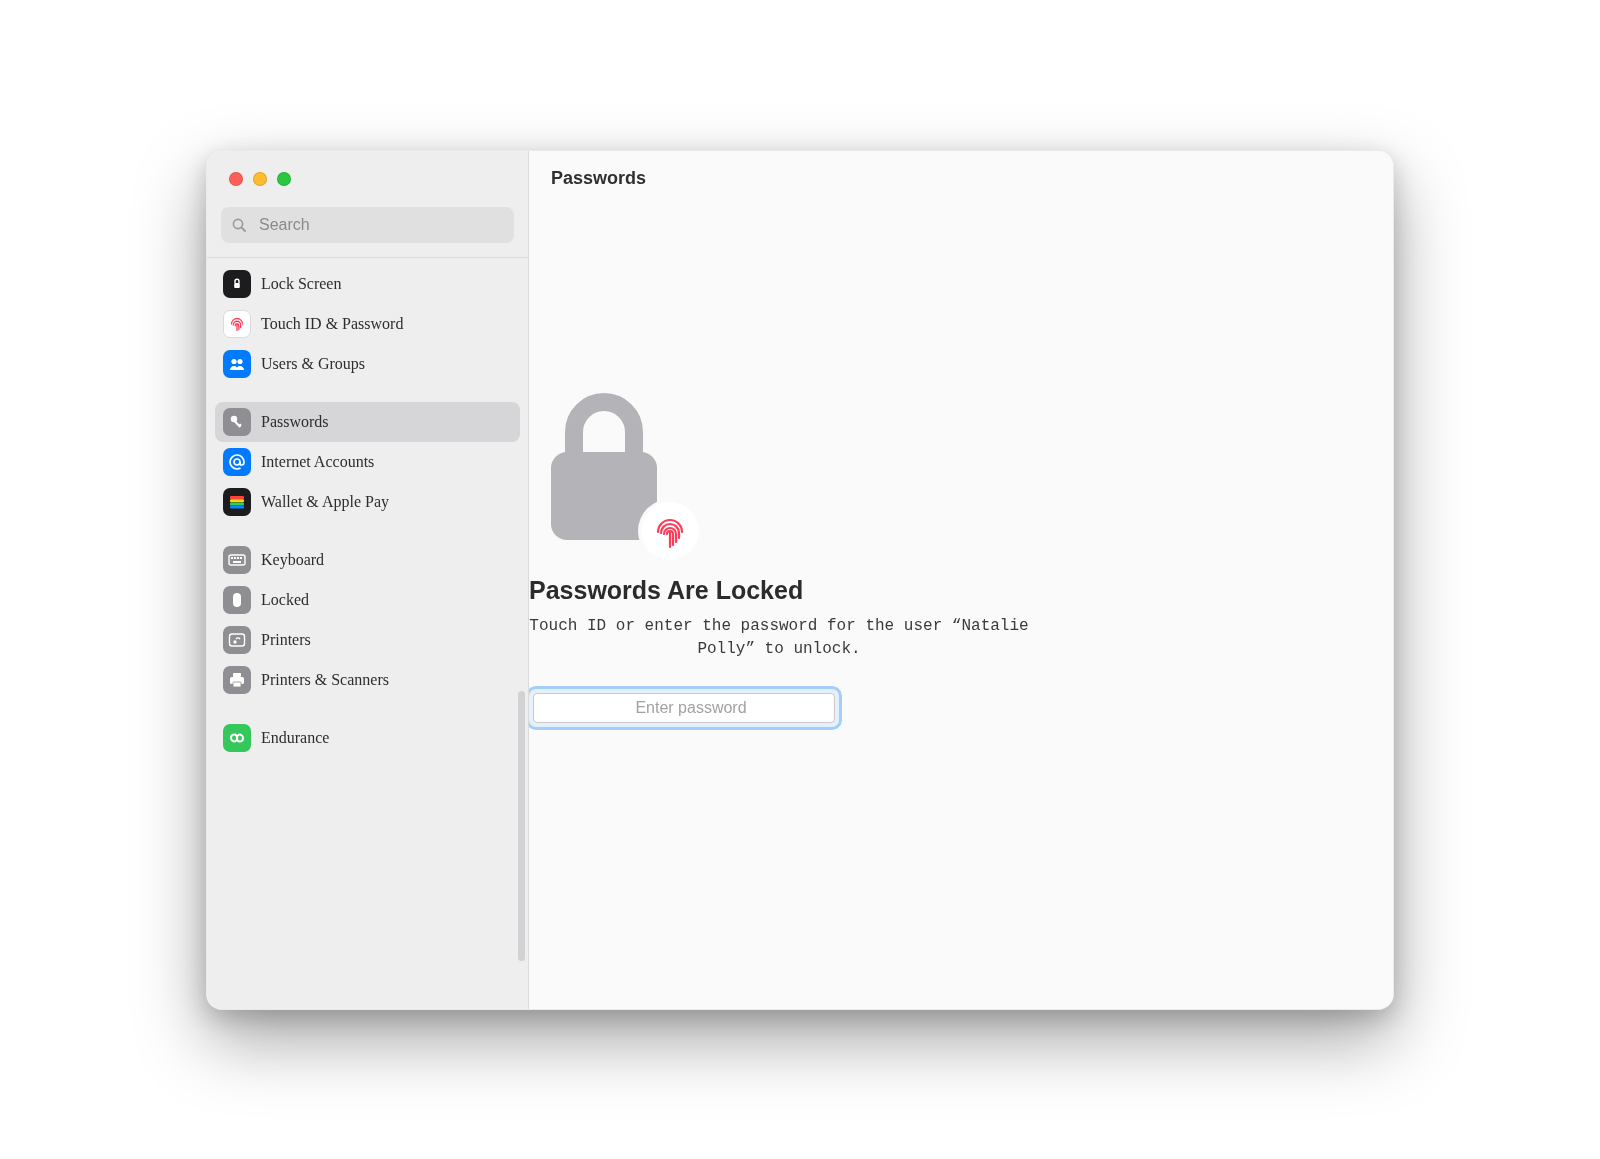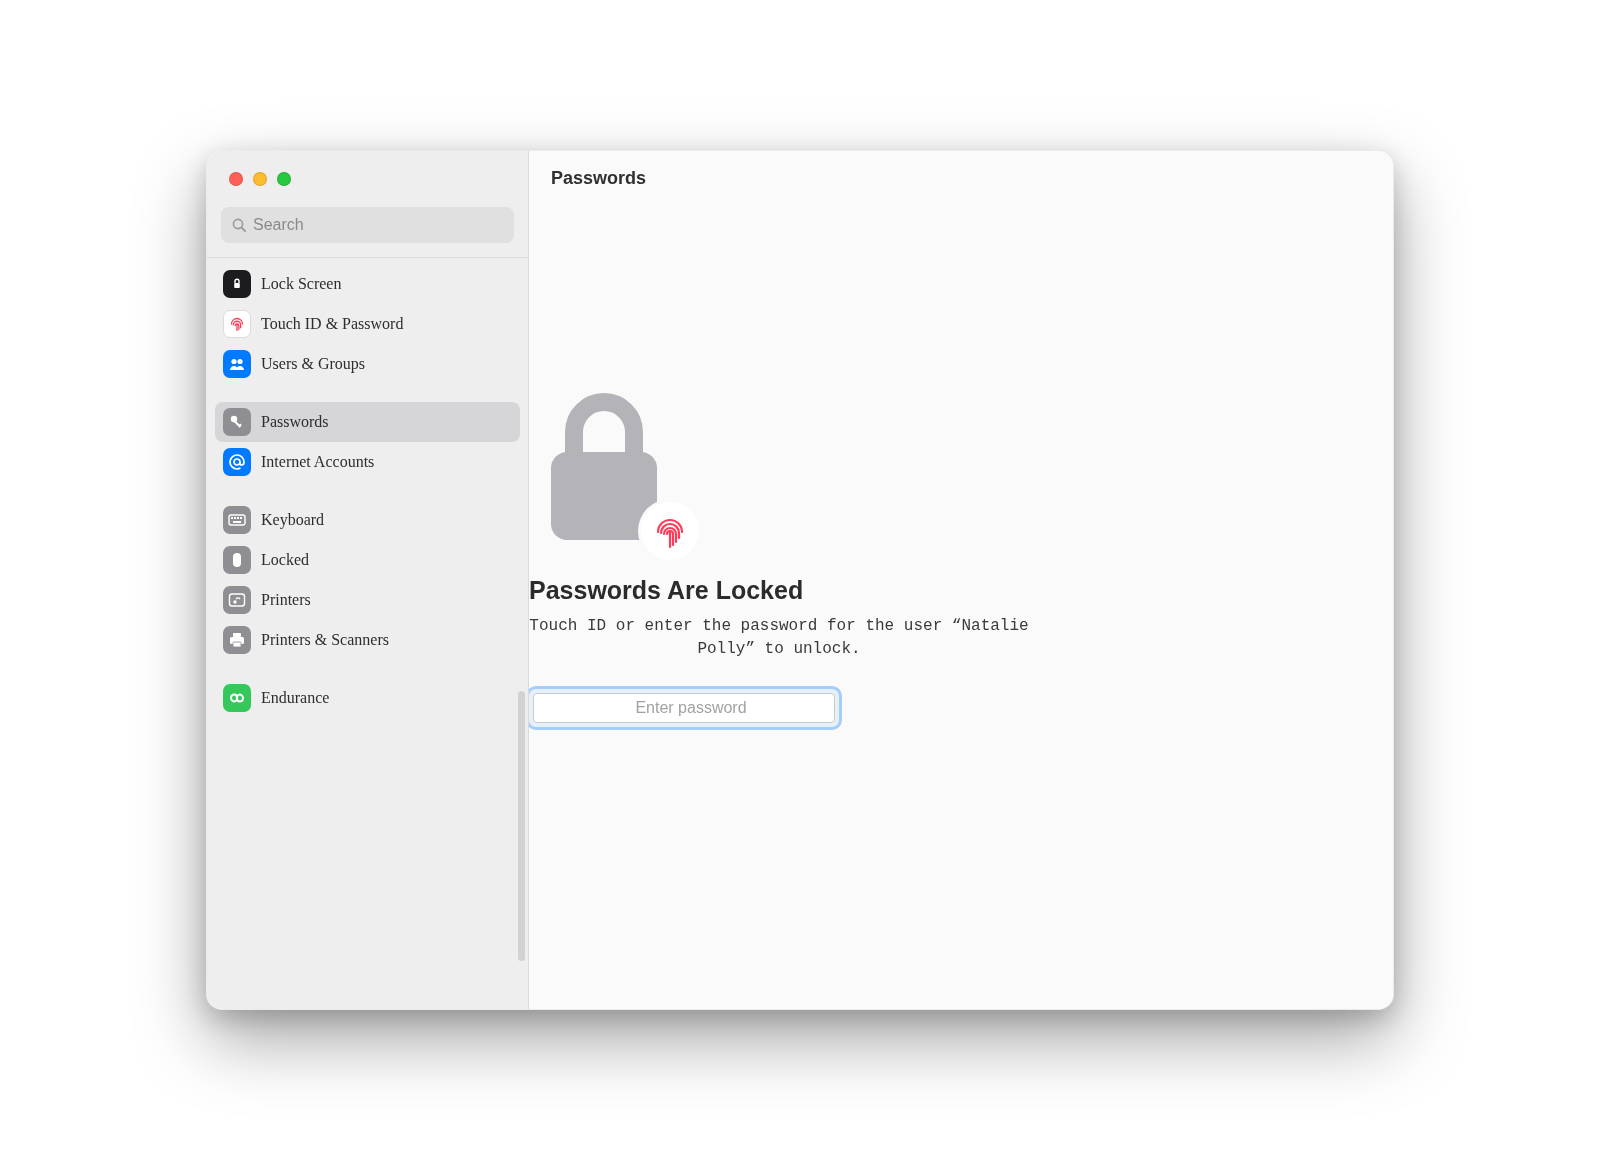--- a/index.html
+++ b/index.html
@@ -43,21 +43,21 @@
   .dot.green { background: #28c840; }
 
   .search-row { padding: 0 14px 14px 14px; }
   .search {
     display: flex;
     align-items: center;
     background: #e1e0e1;
     border-radius: 8px;
     height: 36px;
     padding: 0 10px;
-    gap: 6px;
+    gap: 12px;
   }
   .search svg { opacity: 0.55; flex: 0 0 auto; }
   .search input {
     border: none; outline: none; background: transparent;
     font-size: 16px; color: #3a3a3a; width: 100%;
   }
   .search input::placeholder { color: #8a8a8c; }
 
   .sidebar-items {
     flex: 1 1 auto;
@@ -242,20 +242,31 @@
         <span class="icon bg-blue">
           <svg width="20" height="20" viewBox="0 0 20 20" fill="none" stroke="#fff" stroke-width="1.7">
             <circle cx="10" cy="10" r="3"></circle>
             <path d="M13 10v1.2c0 1 .7 1.8 1.7 1.8 1.3 0 2.3-1.3 2.3-3 0-3.9-3.1-7-7-7s-7 3.1-7 7 3.1 7 7 7c1.3 0 2.5-.3 3.5-.9"></path>
           </svg>
         </span>
         <span class="label">Internet Accounts</span>
       </div>
 
 
+      <div class="item">
+        <span class="icon bg-black">
+          <svg width="22" height="22" viewBox="0 0 22 22">
+            <rect x="4" y="5" width="14" height="3" rx="1" fill="#ff453a"></rect>
+            <rect x="4" y="8.2" width="14" height="3" rx="1" fill="#ffd60a"></rect>
+            <rect x="4" y="11.4" width="14" height="3" rx="1" fill="#30d158"></rect>
+            <rect x="4" y="14.6" width="14" height="3" rx="1" fill="#0a84ff"></rect>
+          </svg>
+        </span>
+        <span class="label">Wallet &amp; Apple Pay</span>
+      </div>
 
       <div class="group-gap"></div>
 
       <div class="item">
         <span class="icon bg-gray">
           <svg width="22" height="22" viewBox="0 0 22 22" fill="#fff">
             <rect x="3" y="6" width="16" height="10" rx="2" fill="none" stroke="#fff" stroke-width="1.4"></rect>
             <rect x="5" y="8" width="2" height="2"></rect>
               <rect x="8" y="8" width="2" height="2"></rect>
             <rect x="11" y="8" width="2" height="2"></rect>

